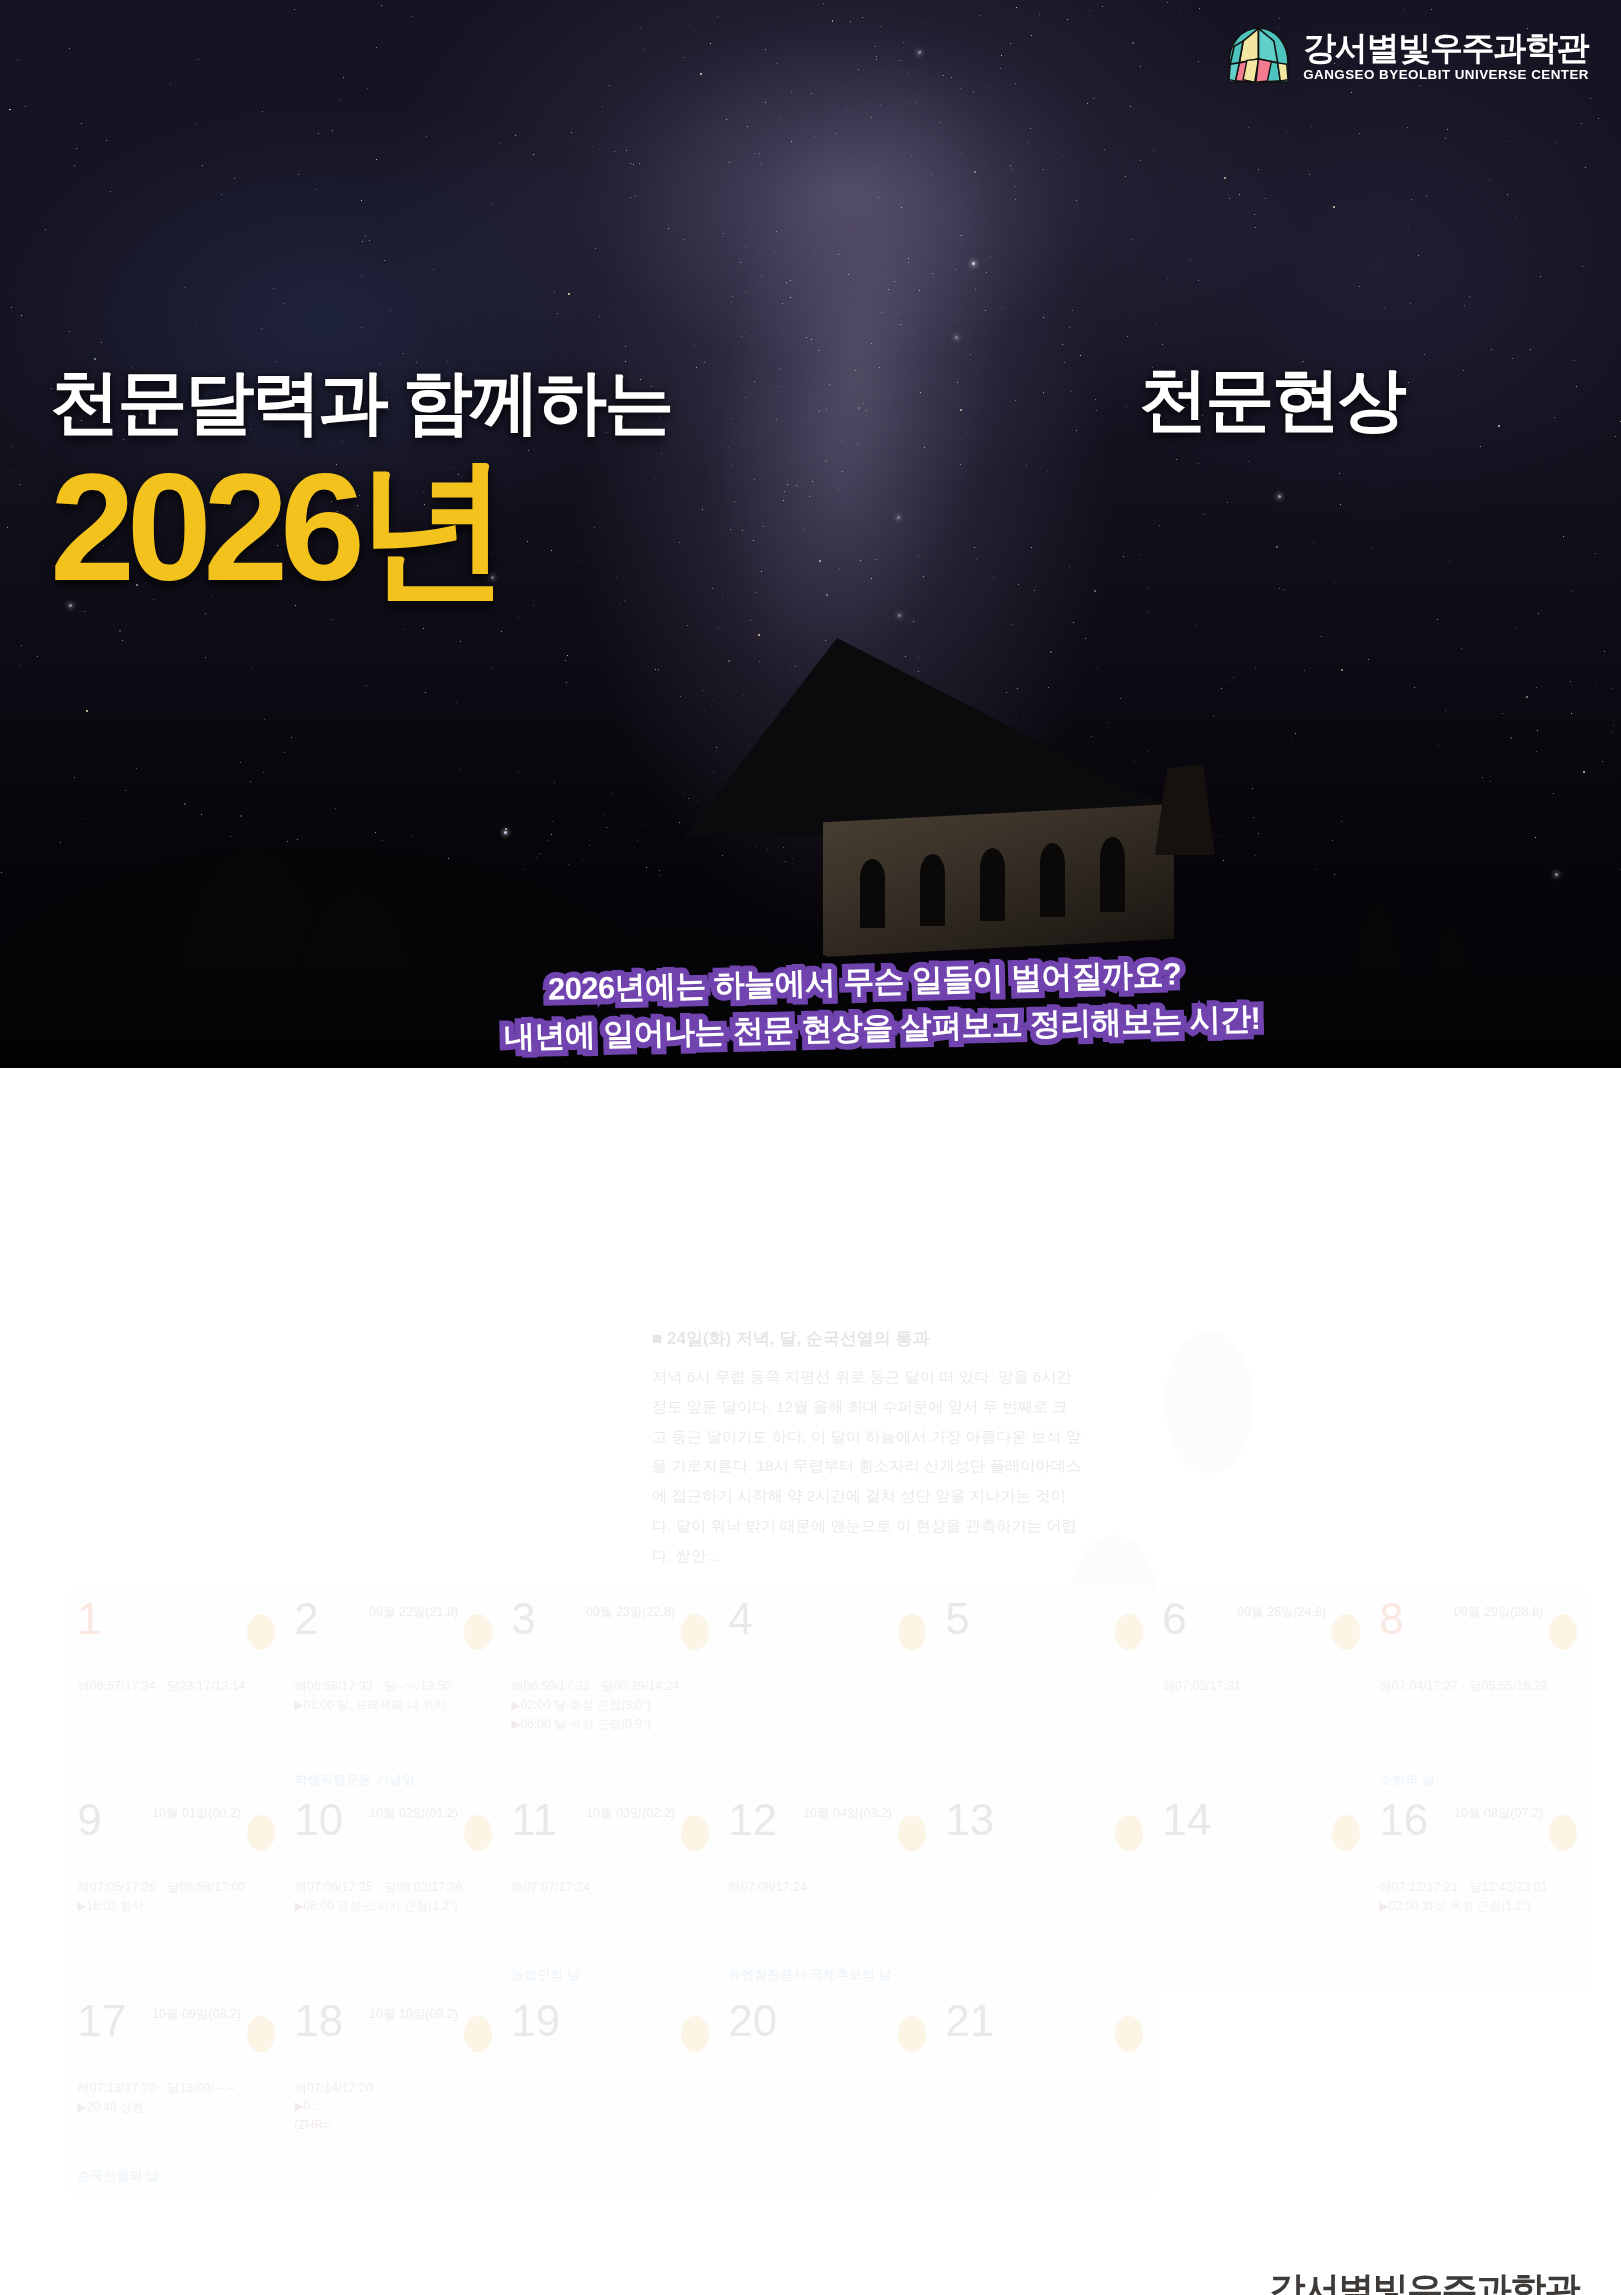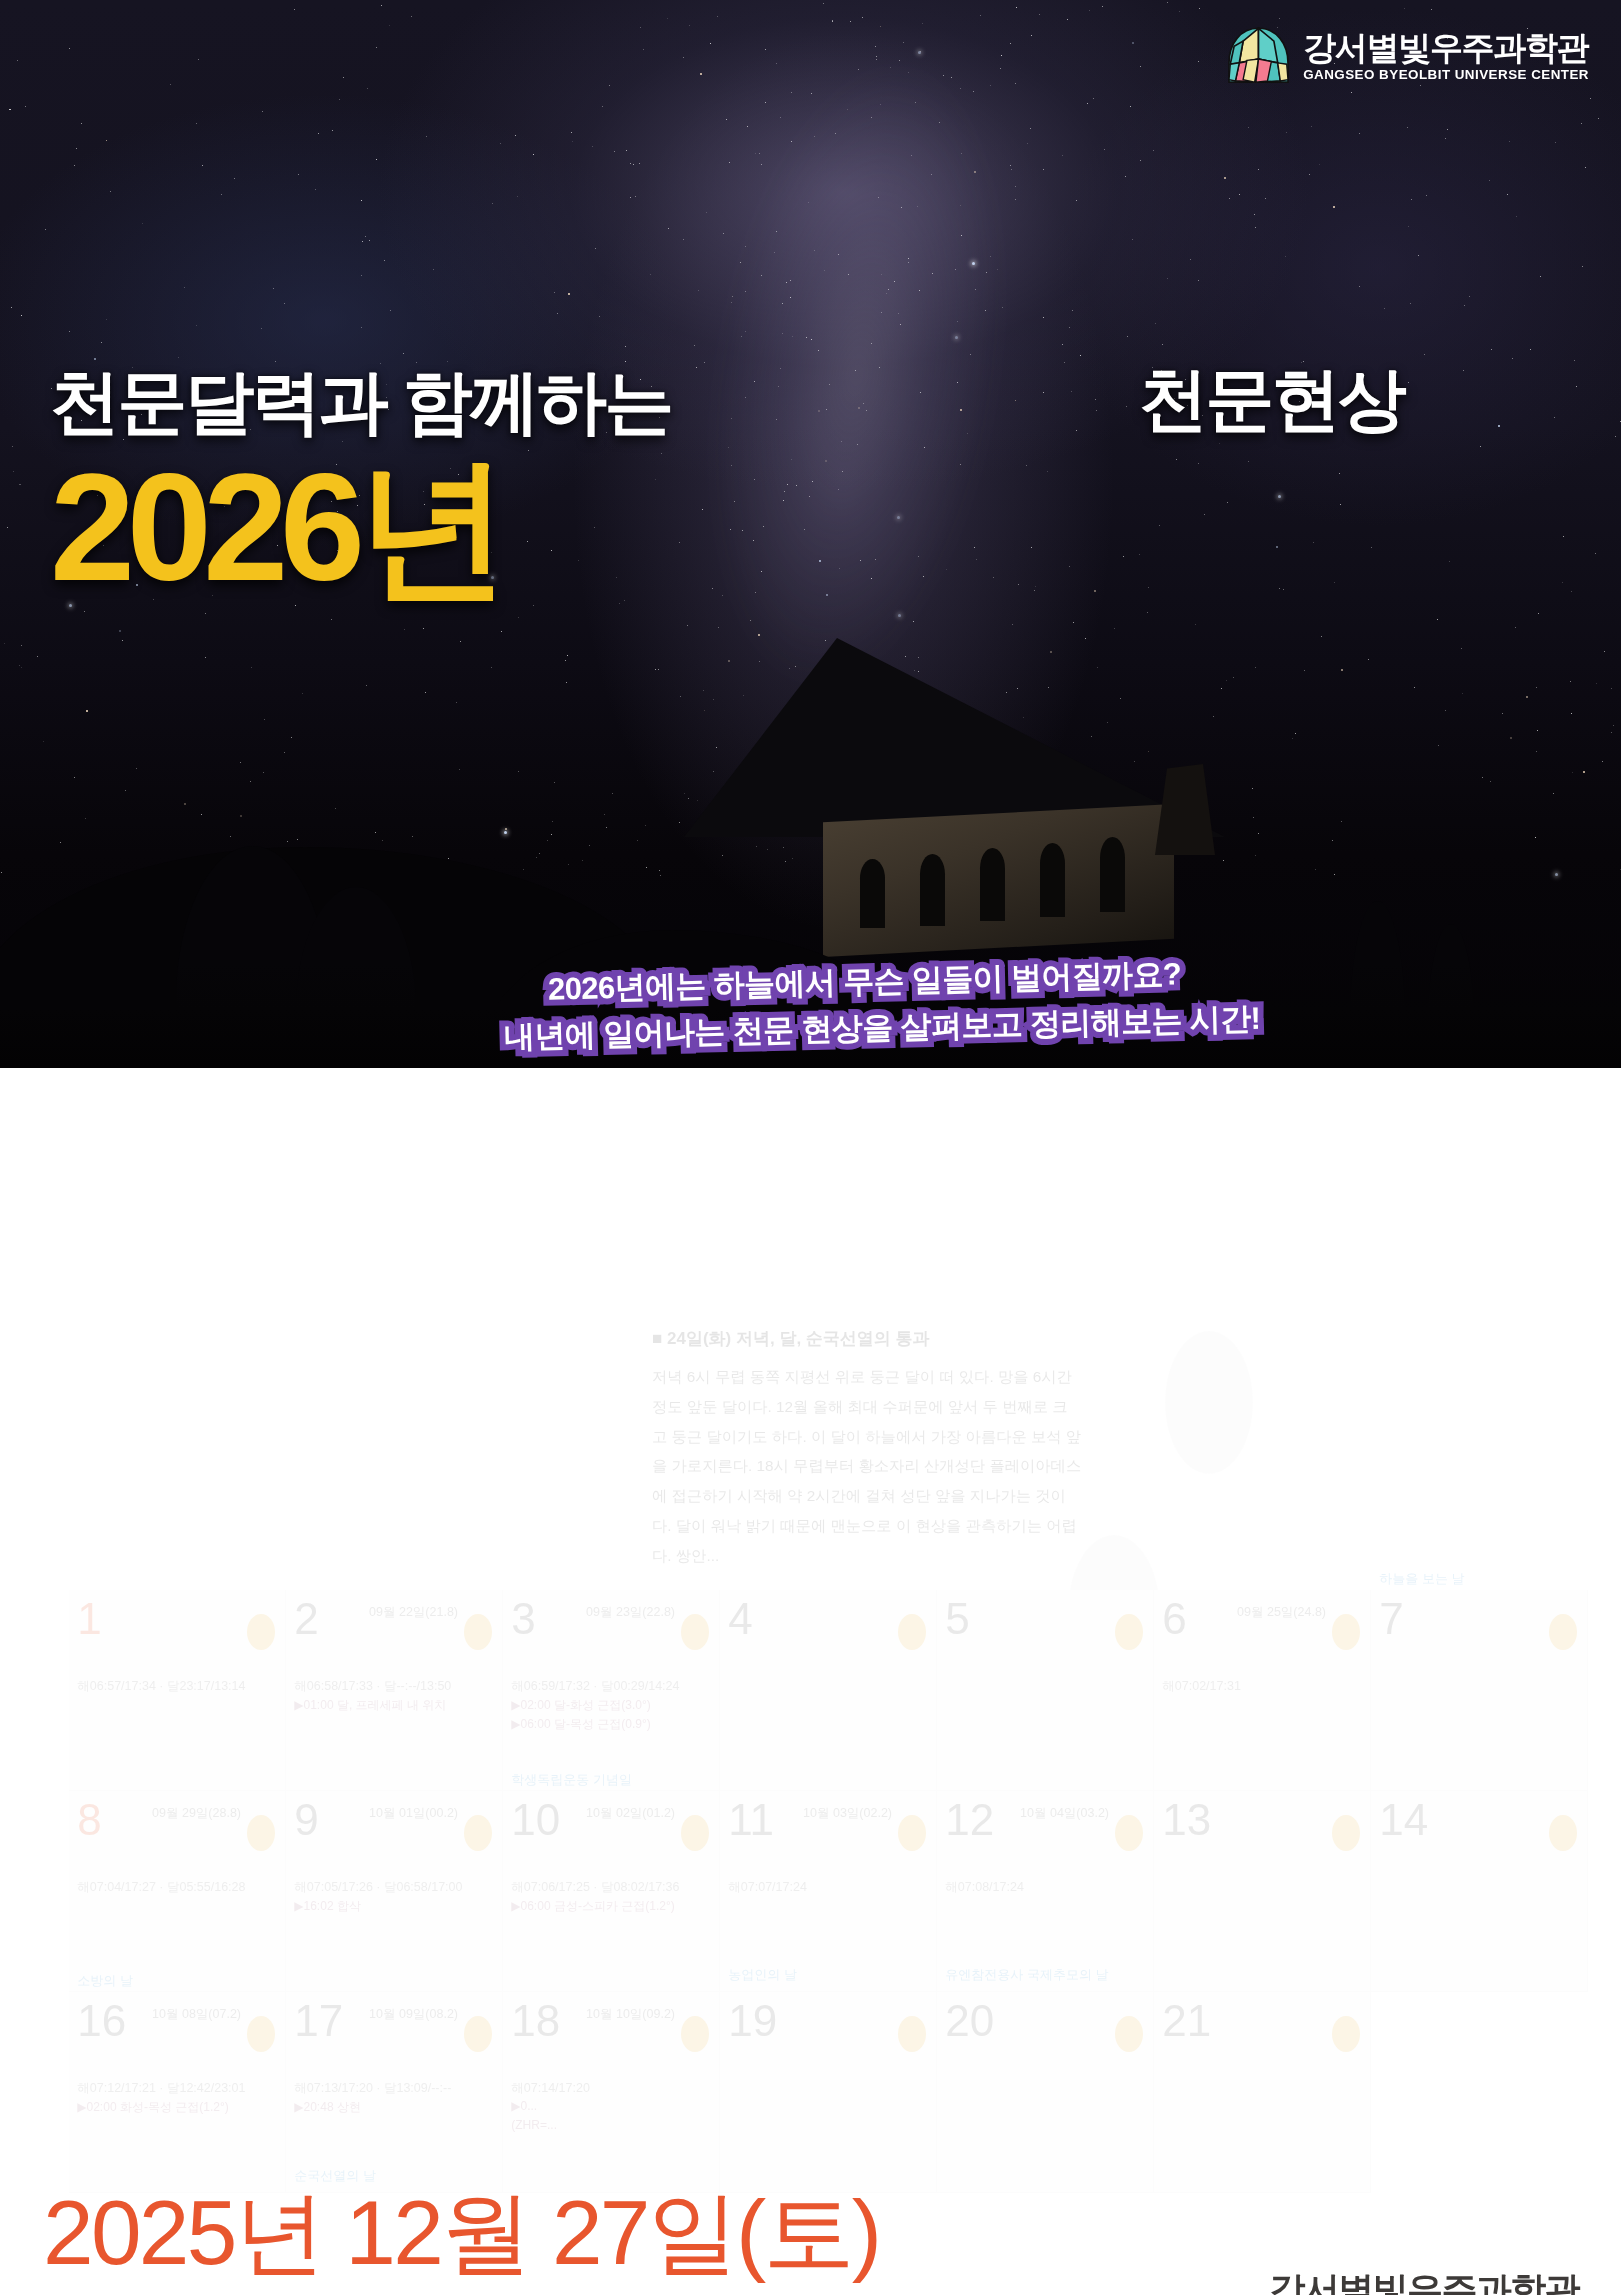--- a/index.html
+++ b/index.html
@@ -945,25 +945,20 @@
             <div class="wm-num">5</div>
             <div class="wm-moon"></div>
           </div>
           <div class="wm-cell">
             <div class="wm-num">6</div>
             <div class="wm-lunar">09월 25일(24.8)</div>
             <div class="wm-moon"></div>
             <div class="wm-sun-moon">해07:02/17:31</div>
           </div>
           <div class="wm-cell">
-            <div class="wm-hol-top">하늘을 보는 날</div>
-            <div class="wm-num">7</div>
-            <div class="wm-moon"></div>
-          </div>
-          <div class="wm-cell">
             <div class="wm-num sun">8</div>
             <div class="wm-lunar">09월 29일(28.8)</div>
             <div class="wm-moon"></div>
             <div class="wm-sun-moon">해07:04/17:27 · 달05:55/16:28</div>
           </div>
           <div class="wm-cell">
             <div class="wm-num">9</div>
             <div class="wm-lunar">10월 01일(00.2)</div>
             <div class="wm-moon"></div>
             <div class="wm-sun-moon">해07:05/17:26 · 달06:58/17:00</div>
@@ -1031,21 +1026,20 @@
             <div class="wm-num">20</div>
             <div class="wm-moon"></div>
           </div>
           <div class="wm-cell">
             <div class="wm-num">21</div>
             <div class="wm-moon"></div>
           </div>
         </div>
     </div>
 
-    <div class="date-line">2025년 12월 27일(토)</div>
     <div class="time-line">
       <span>오후</span>
       <span> 14:00~15:50</span>
 
     </div>
 
     <div class="lect">
       <div class="lect-org">강서별빛우주과학관</div>
 
     </div>

